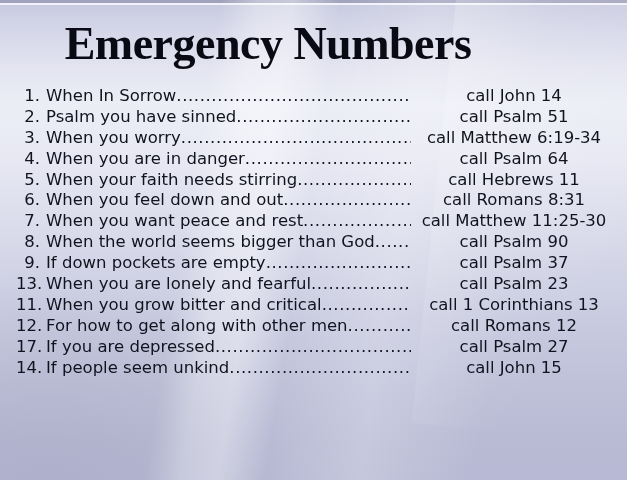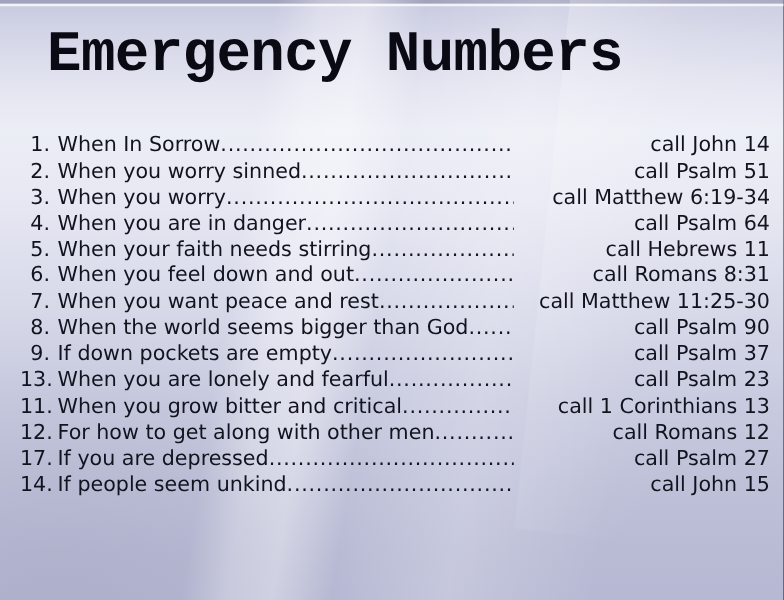--- a/index.html
+++ b/index.html
@@ -88,21 +88,21 @@
     background: radial-gradient(ellipse at 30% 80%,
       rgba(150,152,180,.30) 0%, rgba(150,152,180,0) 70%);
     pointer-events: none;
   }
 
   .title {
     position: absolute;
     left: 0; top: 18px;
     width: 536px;
     text-align: center;
-    font-family: Liberation Mono, monospace;
+    font-family: Liberation Serif, serif;
     font-weight: bold;
     font-size: 46px;
     line-height: 52px;
     letter-spacing: -0.5px;
     color: #0a0a14;
     white-space: nowrap;
   }
 
   .list {
     position: absolute;
@@ -124,34 +124,33 @@
   .num {
     width: 30px;
     flex: 0 0 30px;
     text-align: right;
     padding-right: 6px;
     box-sizing: border-box;
   }
 
   .need {
     flex: 0 0 auto;
-    margin-top: 20px;
   }
 
   .leader {
     flex: 1 1 auto;
     overflow: hidden;
     letter-spacing: .6px;
     margin-right: 1px;
   }
 
   .ref {
     flex: 0 0 204px;
     width: 204px;
-    text-align: right;
+    text-align: center;
   }
 </style>
 </head>
 <body>
 
 <div id="slide">
 
   <div class="edge-top-dark"></div>
   <div class="edge-top-light"></div>
 
@@ -164,21 +163,21 @@
 
   <div class="list" id="list">
       <div class="row">
         <span class="num">1.</span>
         <span class="need">When In Sorrow</span>
         <span class="leader">.....................................................................</span>
         <span class="ref">call John 14</span>
       </div>
       <div class="row">
         <span class="num">2.</span>
-        <span class="need">When you worry sinned</span>
+        <span class="need">Psalm you have sinned</span>
         <span class="leader">.....................................................................</span>
         <span class="ref">call Psalm 51</span>
       </div>
       <div class="row">
         <span class="num">3.</span>
         <span class="need">When you worry</span>
         <span class="leader">.....................................................................</span>
         <span class="ref">call Matthew 6:19-34</span>
       </div>
       <div class="row">

